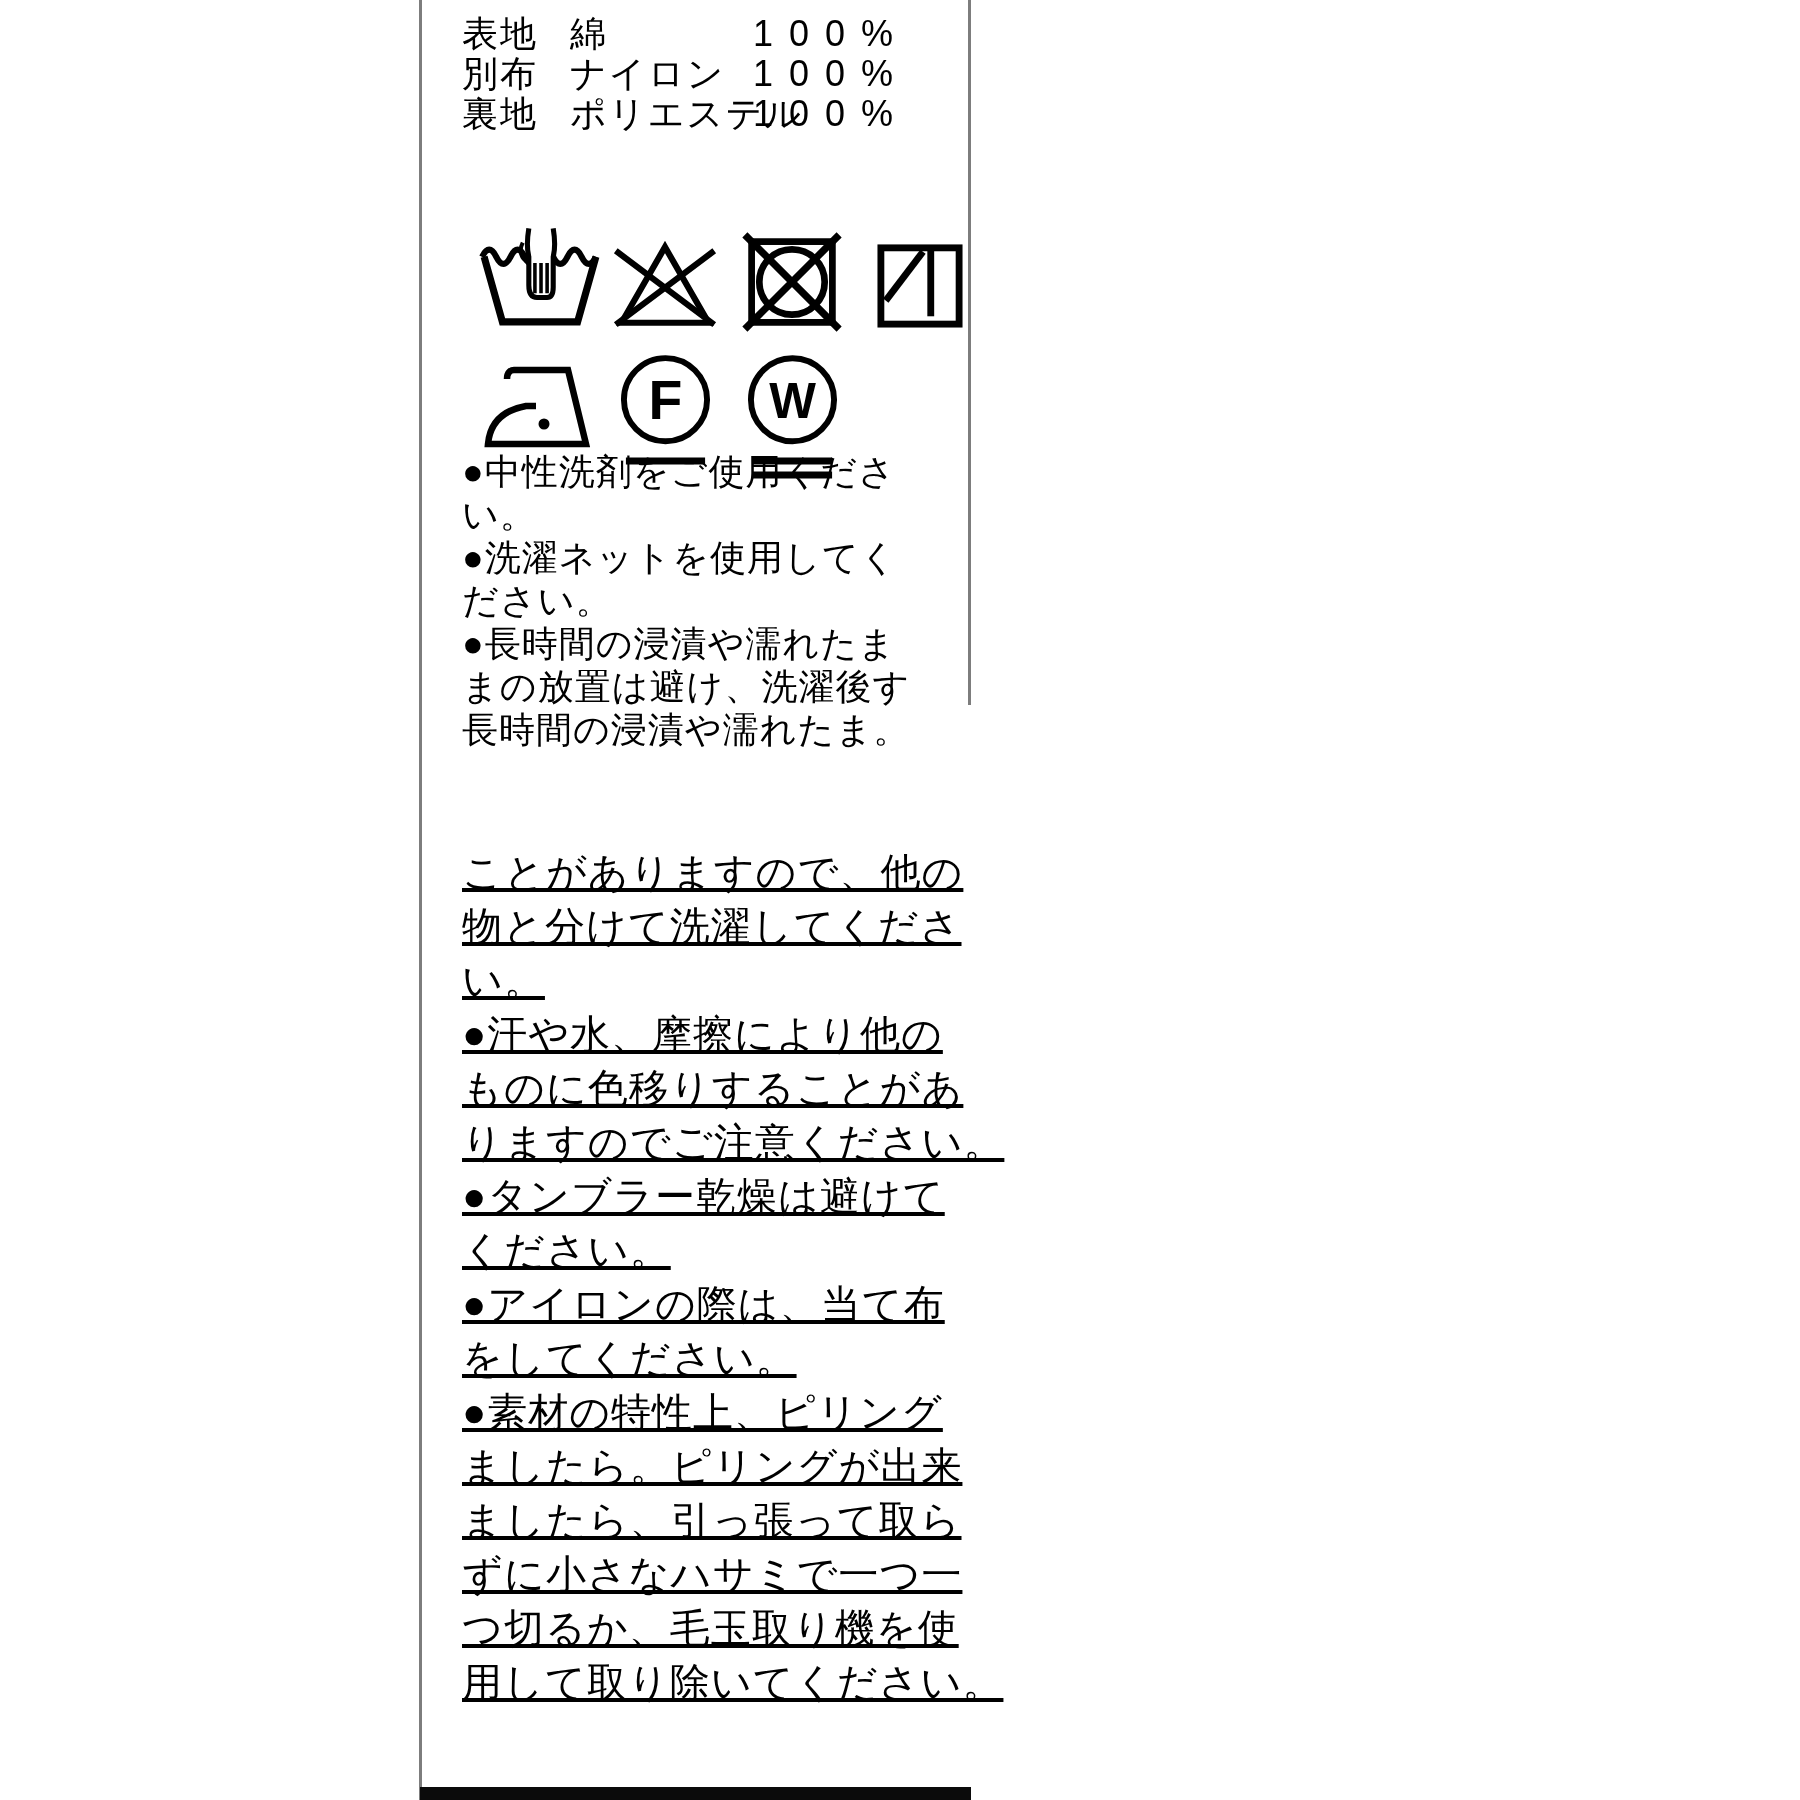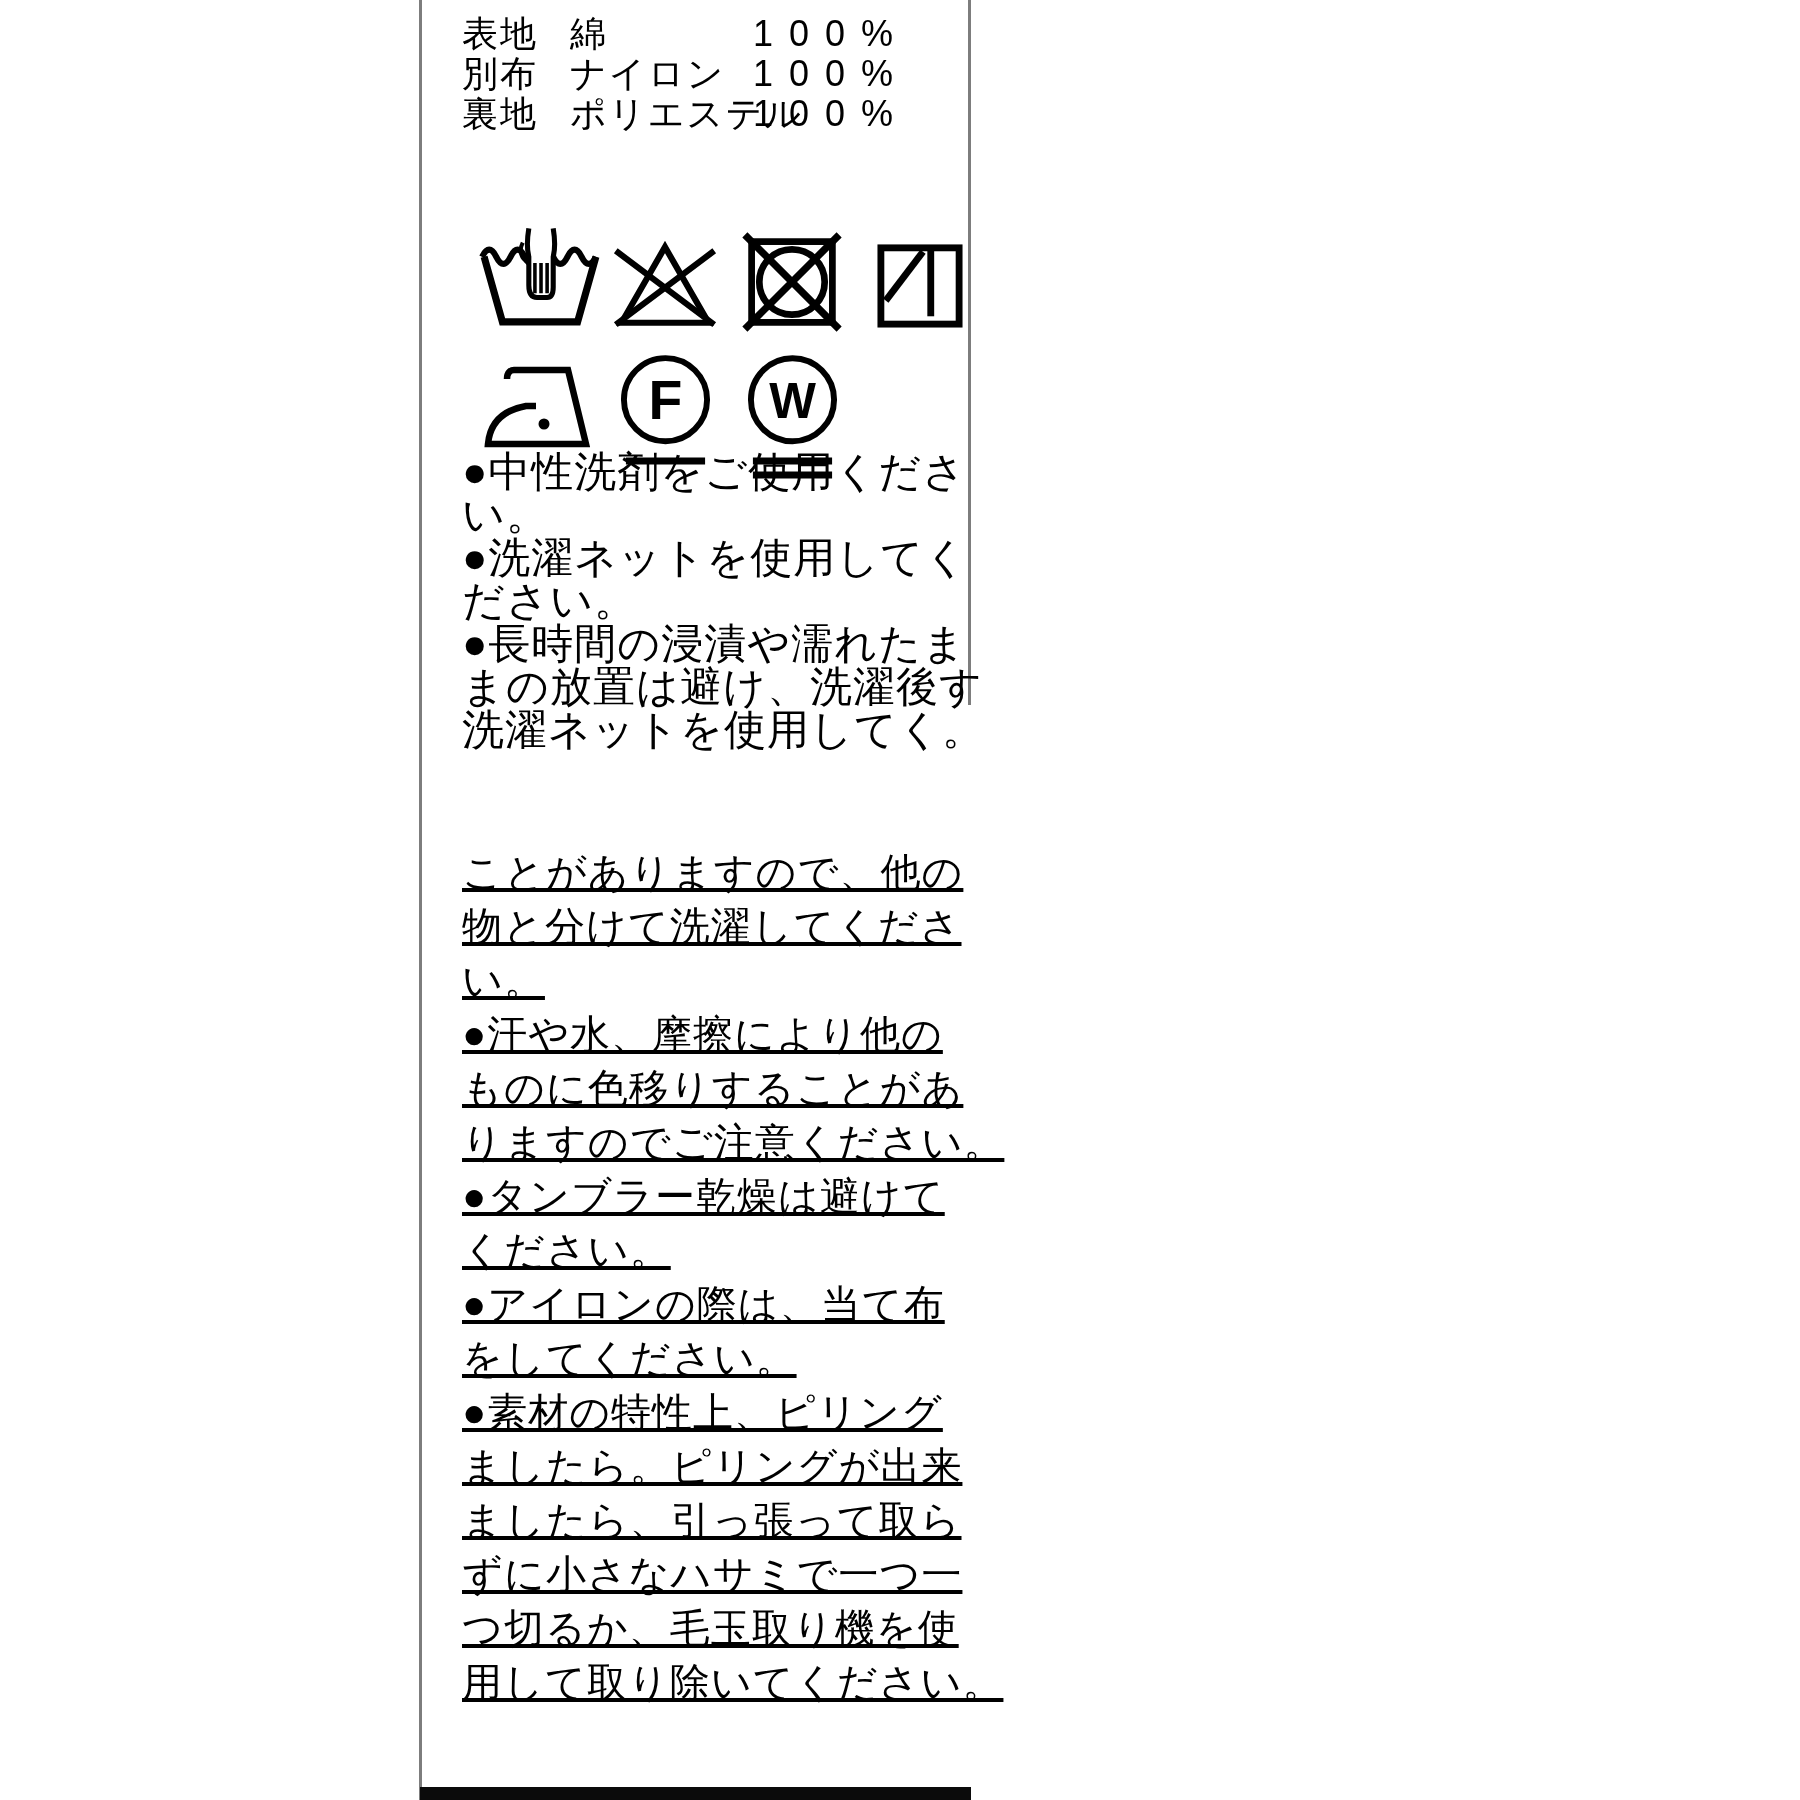--- a/index.html
+++ b/index.html
@@ -27,21 +27,21 @@
   .ic-wash   {left:478px;top:212px;width:124px;height:117px;}
   .ic-bleach {left:612px;top:236px;width:106px;height:94px;}
   .ic-tumble {left:740px;top:232px;width:104px;height:100px;}
   .ic-shade  {left:876px;top:240px;width:88px;height:90px;}
   .ic-iron   {left:480px;top:360px;width:124px;height:92px;}
   .ic-fcirc  {left:618px;top:352px;width:95px;height:125px;}
   .ic-wcirc  {left:745px;top:352px;width:95px;height:139px;}
 
   
   .block{position:absolute;left:462px;white-space:nowrap;}
-  .block1{top:450px;font-size:42px;line-height:43px;}
+  .block1{top:450px;font-size:36px;line-height:43px;}
   .block2{top:845px;font-size:40px;line-height:54px;text-decoration:underline;}
   .tline{letter-spacing:1px;}
 
   svg .st{stroke:#000;fill:none;}
 </style>
 </head>
 <body>
 
 <div class="stage">
 
@@ -123,21 +123,21 @@
     </svg>
   </div>
 
   <div class="block block1">
     <div class="tline">●中性洗剤をご使用くださ</div>
     <div class="tline">い。</div>
     <div class="tline">●洗濯ネットを使用してく</div>
     <div class="tline">ださい。</div>
     <div class="tline">●長時間の浸漬や濡れたま</div>
     <div class="tline">まの放置は避け、洗濯後す</div>
-    <div class="tline">洗濯ネットを使用してく。</div>
+    <div class="tline">長時間の浸漬や濡れたま。</div>
   </div>
 
   <div class="block block2">
     <div class="tline">ことがありますので、他の</div>
     <div class="tline">物と分けて洗濯してくださ</div>
     <div class="tline">い。</div>
     <div class="tline">●汗や水、摩擦により他の</div>
     <div class="tline">ものに色移りすることがあ</div>
     <div class="tline">りますのでご注意ください。</div>
     <div class="tline">●タンブラー乾燥は避けて</div>

